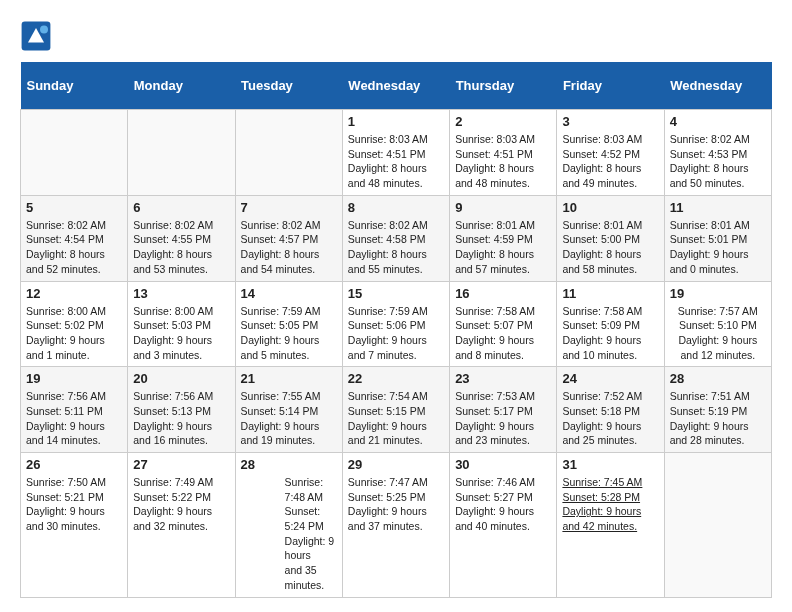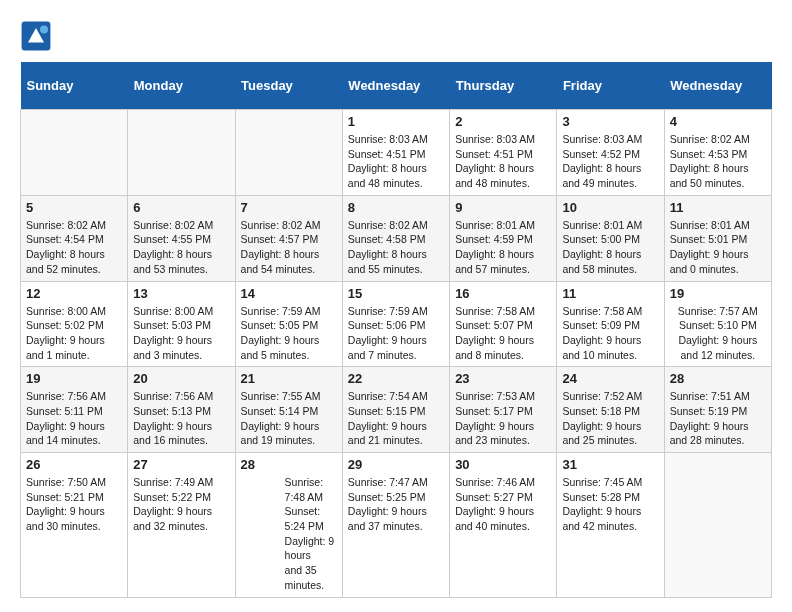--- a/index.html
+++ b/index.html
@@ -339,21 +339,21 @@
         </td>
         <td>
           <div class="day-number">30</div>
           <div class="day-info" style="white-space: pre-line;">Sunrise: 7:46 AM
 Sunset: 5:27 PM
 Daylight: 9 hours
 and 40 minutes.</div>
         </td>
         <td>
           <div class="day-number">31</div>
-          <div class="day-info" style="white-space: pre-line;">Sunrise: 7:45 AM
+          <div class="day-info" style="white-space: pre-line; text-decoration: underline;">Sunrise: 7:45 AM
 Sunset: 5:28 PM
 Daylight: 9 hours
 and 42 minutes.</div>
         </td>
         <td class="empty"></td>
       </tr>
     </tbody>
 </table>
 
 </body></html>

